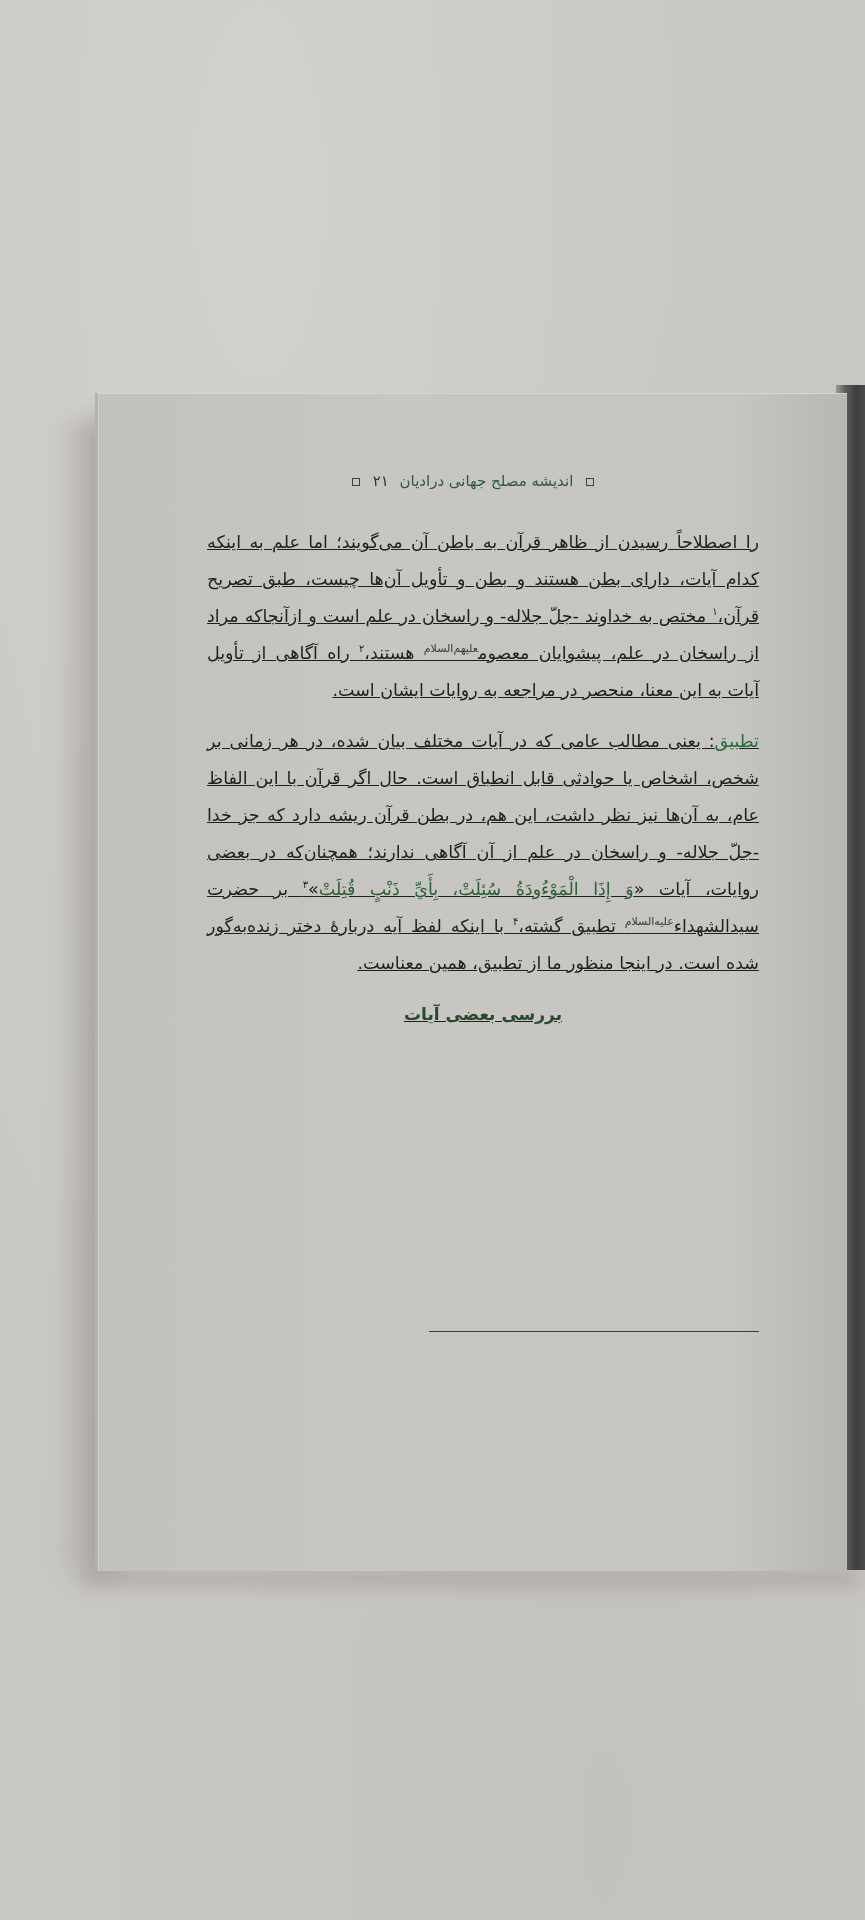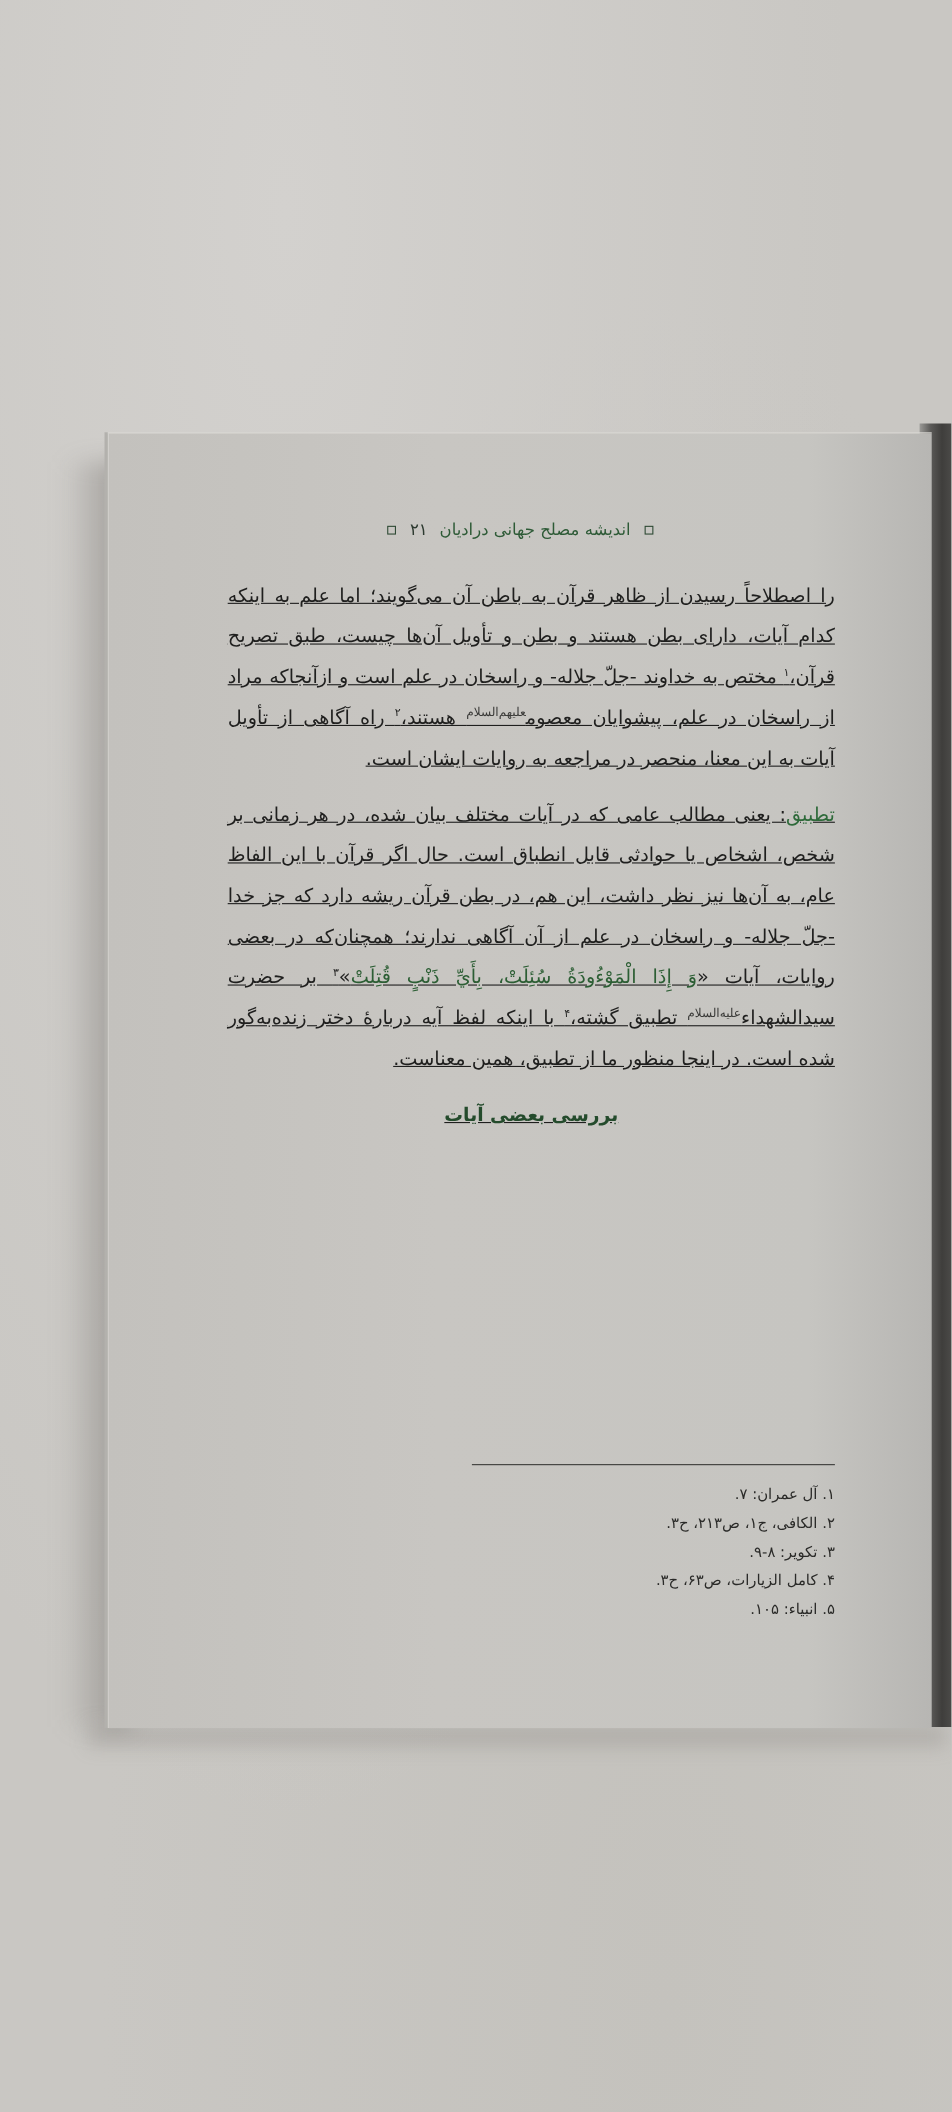--- a/index.html
+++ b/index.html
@@ -186,22 +186,15 @@
       </p>
 
 
       <div class="section-heading">بررسی بعضی آیات</div>
 
 
     </div>
 
     <div class="footnote-rule"></div>
 
-    <ul class="footnotes">
-      <li>۱. آل عمران: ۷.</li>
-      <li>۲. الکافی، ج۱، ص۲۱۳، ح۳.</li>
-      <li>۳. تکویر: ۸-۹.</li>
-      <li>۴. کامل الزیارات، ص۶۳، ح۳.</li>
-      <li>۵. انبیاء: ۱۰۵.</li>
-    </ul>
 
   </div>
 </div>
 
 </body></html>

